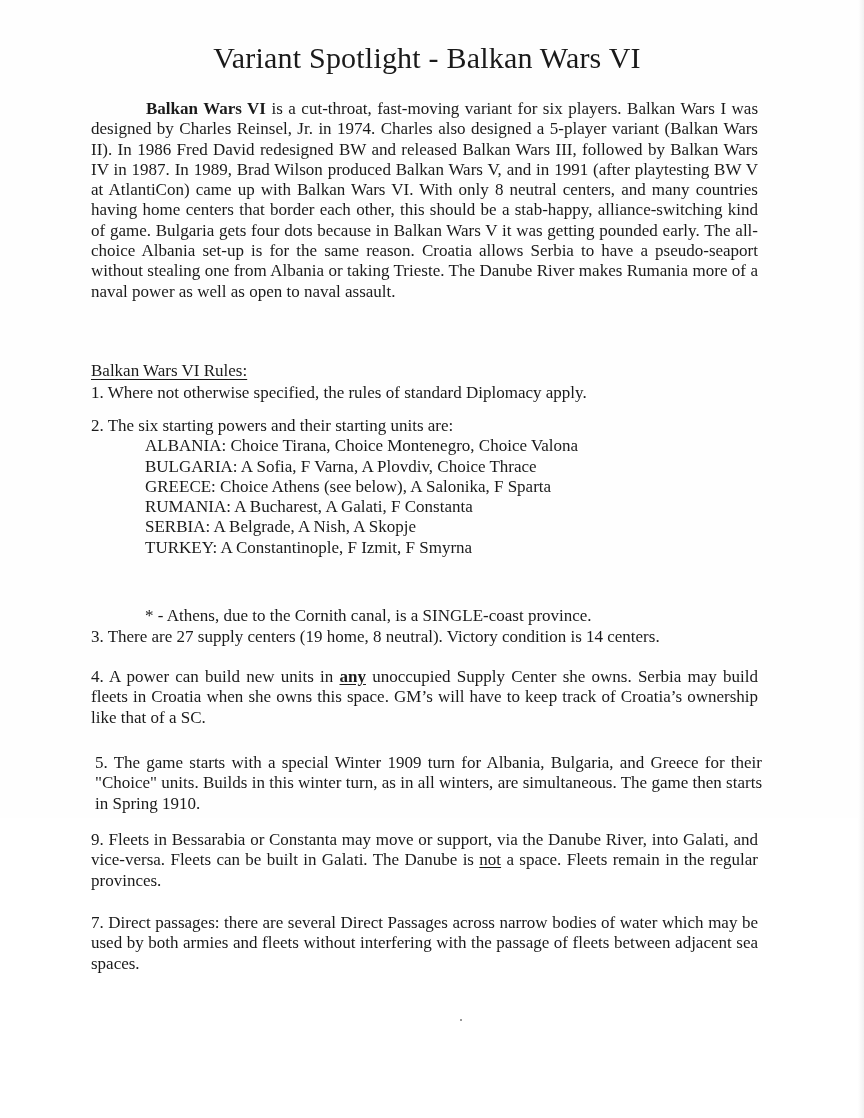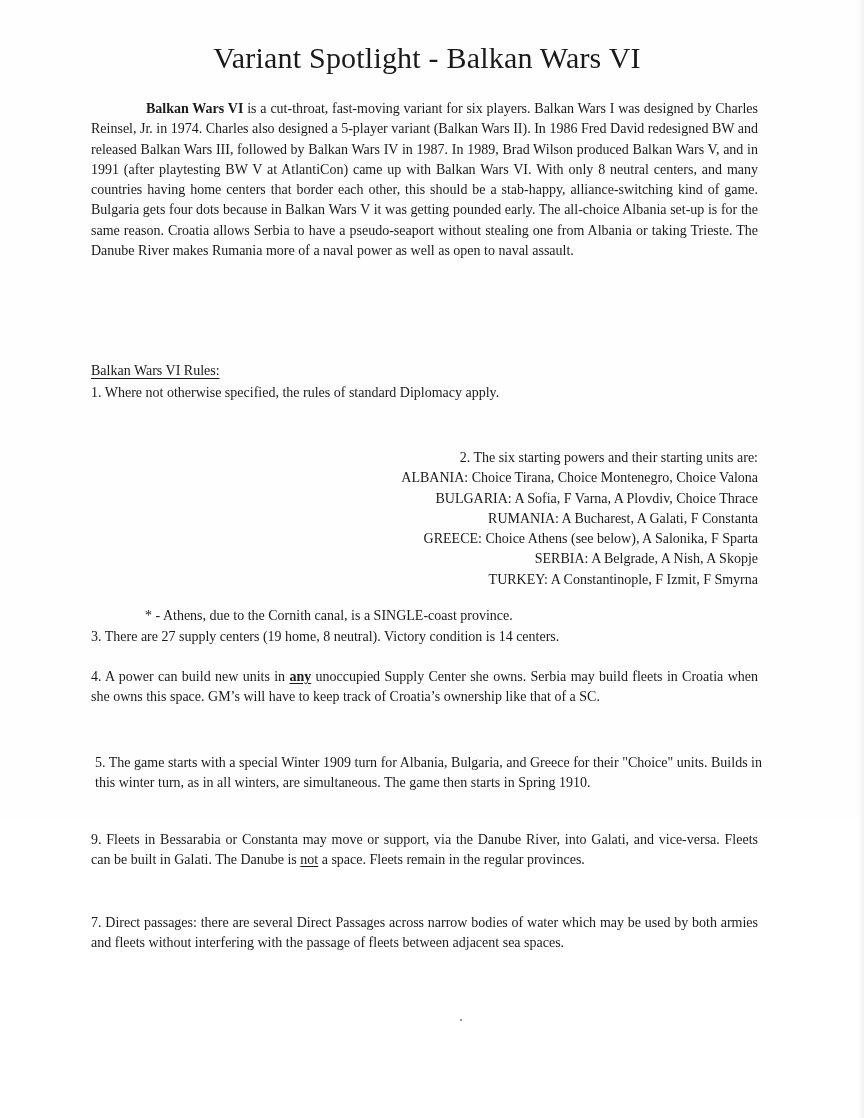--- a/index.html
+++ b/index.html
@@ -1,25 +1,25 @@
 <!DOCTYPE html>
 <html><head>
   <meta charset="utf-8">
   <style>
     html, body { margin: 0; padding: 0; background: #ffffff; }
     body { width: 864px; height: 1118px; position: relative; overflow: hidden; }
     .page { position: absolute; left: 0; top: 0; width: 864px; height: 818px; background: #fefefe; color: #1a1a1a; font-family: "Liberation Serif", "DejaVu Serif", serif; }
     .edge { position: absolute; right: 0; top: 0; width: 6px; height: 1118px; background: linear-gradient(to right, #ffffff, #f1f1f1); }
     .title { position: absolute; left: 0; width: 854px; top: 38px; text-align: center; font-size: 30px; line-height: 40px; letter-spacing: 0.2px; }
-    .text { position: absolute; left: 91px; width: 667px; font-size: 14px; line-height: 20.3px; }
+    .text { position: absolute; left: 91px; width: 667px; font-size: 17px; line-height: 20.3px; }
     .just { text-align: justify; text-align-last: left; }
     .intro { top: 99px; text-indent: 55px; }
     .rules-head { top: 361px; text-decoration: underline; text-underline-offset: 3px; }
     .r1 { top: 383px; }
-    .r2 { top: 448px; text-align: right; }
+    .r2 { top: 416px; }
     .units { margin: 0; padding: 0 0 0 54px; list-style: none; }
     .note { top: 586px; left: 145px; width: 600px; margin-top: 20px; }
     .r3 { top: 627px; }
     .r4 { top: 667px; }
     .r5 { top: 749px; }
     .r6 { top: 830px; }
     .r7 { top: 913px; }
     b { font-weight: bold; }
     .ul { text-decoration: underline; text-underline-offset: 2px; }
     .speck { position: absolute; left: 460px; top: 1019px; width: 2px; height: 2px; background: #999; }
@@ -36,22 +36,22 @@
 
   <div class="text rules-head">Balkan Wars VI Rules:</div>
 
   <p class="text r1" style="margin:0;">1. Where not otherwise specified, the rules of standard Diplomacy apply.</p>
 
   <div class="text r2">
     <div>2. The six starting powers and their starting units are:</div>
     <ul class="units">
       <li>ALBANIA: Choice Tirana, Choice Montenegro, Choice Valona</li>
       <li>BULGARIA: A Sofia, F Varna, A Plovdiv, Choice Thrace</li>
+      <li>GREECE: Choice Athens (see below), A Salonika, F Sparta</li>
       <li>RUMANIA: A Bucharest, A Galati, F Constanta</li>
-      <li>GREECE: Choice Athens (see below), A Salonika, F Sparta</li>
       <li>SERBIA: A Belgrade, A Nish, A Skopje</li>
       <li>TURKEY: A Constantinople, F Izmit, F Smyrna</li>
     </ul>
   </div>
 
   <div class="text note">* - Athens, due to the Cornith canal, is a SINGLE-coast province.</div>
 
   <p class="text r3" style="margin:0;">3. There are 27 supply centers (19 home, 8 neutral).  Victory condition is 14 centers.</p>
 
   <p class="text just r4" style="margin:0;"><span>4. A power can build new units in </span><b class="ul">any</b><span> unoccupied Supply Center she owns.  Serbia may build fleets in Croatia when she owns this space.  GM’s will have to keep track of Croatia’s ownership like that of a SC.</span></p>

